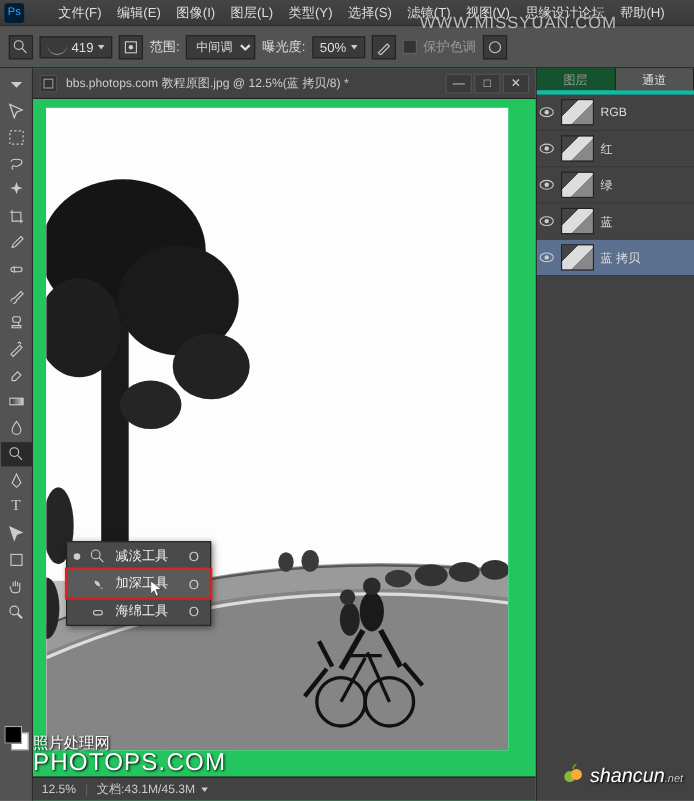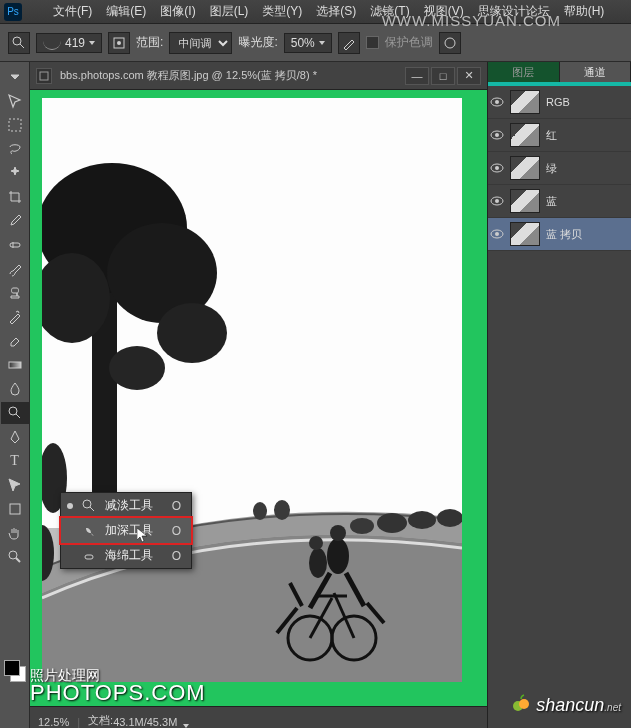--- a/index.html
+++ b/index.html
@@ -17,21 +17,21 @@
 .tool svg{width:16px;height:16px;fill:#ccc;stroke:#ccc}
 .tool.selected{background:#2a2a2a}
 .doc-area{flex:1;background:#22c55e;position:relative}
 .winbar{height:28px;background:#424242;display:flex;align-items:center;padding:0 6px;gap:8px;border-bottom:1px solid #222}
 .doc-home{width:16px;height:16px;background:#333;border:1px solid #555;display:flex;align-items:center;justify-content:center}
 .tab{color:#ccc;font-size:11px;flex:1}
 .wctl{display:flex;gap:2px;margin-left:auto}
 .wbtn{width:24px;height:18px;background:#3a3a3a;display:flex;align-items:center;justify-content:center;color:#ccc;font-size:11px;border:1px solid #555}
 .canvas{position:absolute;top:36px;left:12px;width:420px;height:584px;background:#fff}
 .canvas-crop{width:100%;height:100%;overflow:hidden;position:relative}
-.statusbar{position:absolute;bottom:0;left:0;right:0;height:22px;background:#424242;display:flex;align-items:flex-end;color:#ccc;font-size:11px;padding:0 8px;border-top:1px solid #222}
+.statusbar{position:absolute;bottom:0;left:0;right:0;height:22px;background:#424242;display:flex;align-items:center;color:#ccc;font-size:11px;padding:0 8px;border-top:1px solid #222}
 .statusbar .sep{color:#666;margin:0 8px}
 .flyout{position:absolute;top:430px;left:30px;background:#4a4a4a;border:1px solid #222;box-shadow:2px 2px 6px rgba(0,0,0,.5);z-index:10}
 .fly-item{display:flex;align-items:center;gap:8px;padding:4px 10px 4px 6px;color:#eee;font-size:12px;min-width:130px}
 .fly-item.hl{background:#5a5a5a;outline:2px solid #d22}
 .fly-dot{width:6px;height:6px;border-radius:50%;background:#ccc}
 .fly-sp{width:6px}
 .fly-icon{width:16px;height:16px;display:flex;align-items:center;justify-content:center}
 .fly-key{margin-left:auto;color:#ccc}
 .right-panels{width:144px;background:#424242;border-left:1px solid #222}
 .panel-tabs{display:flex;background:#14532d;border-bottom:4px solid #14b8a6;height:24px}

